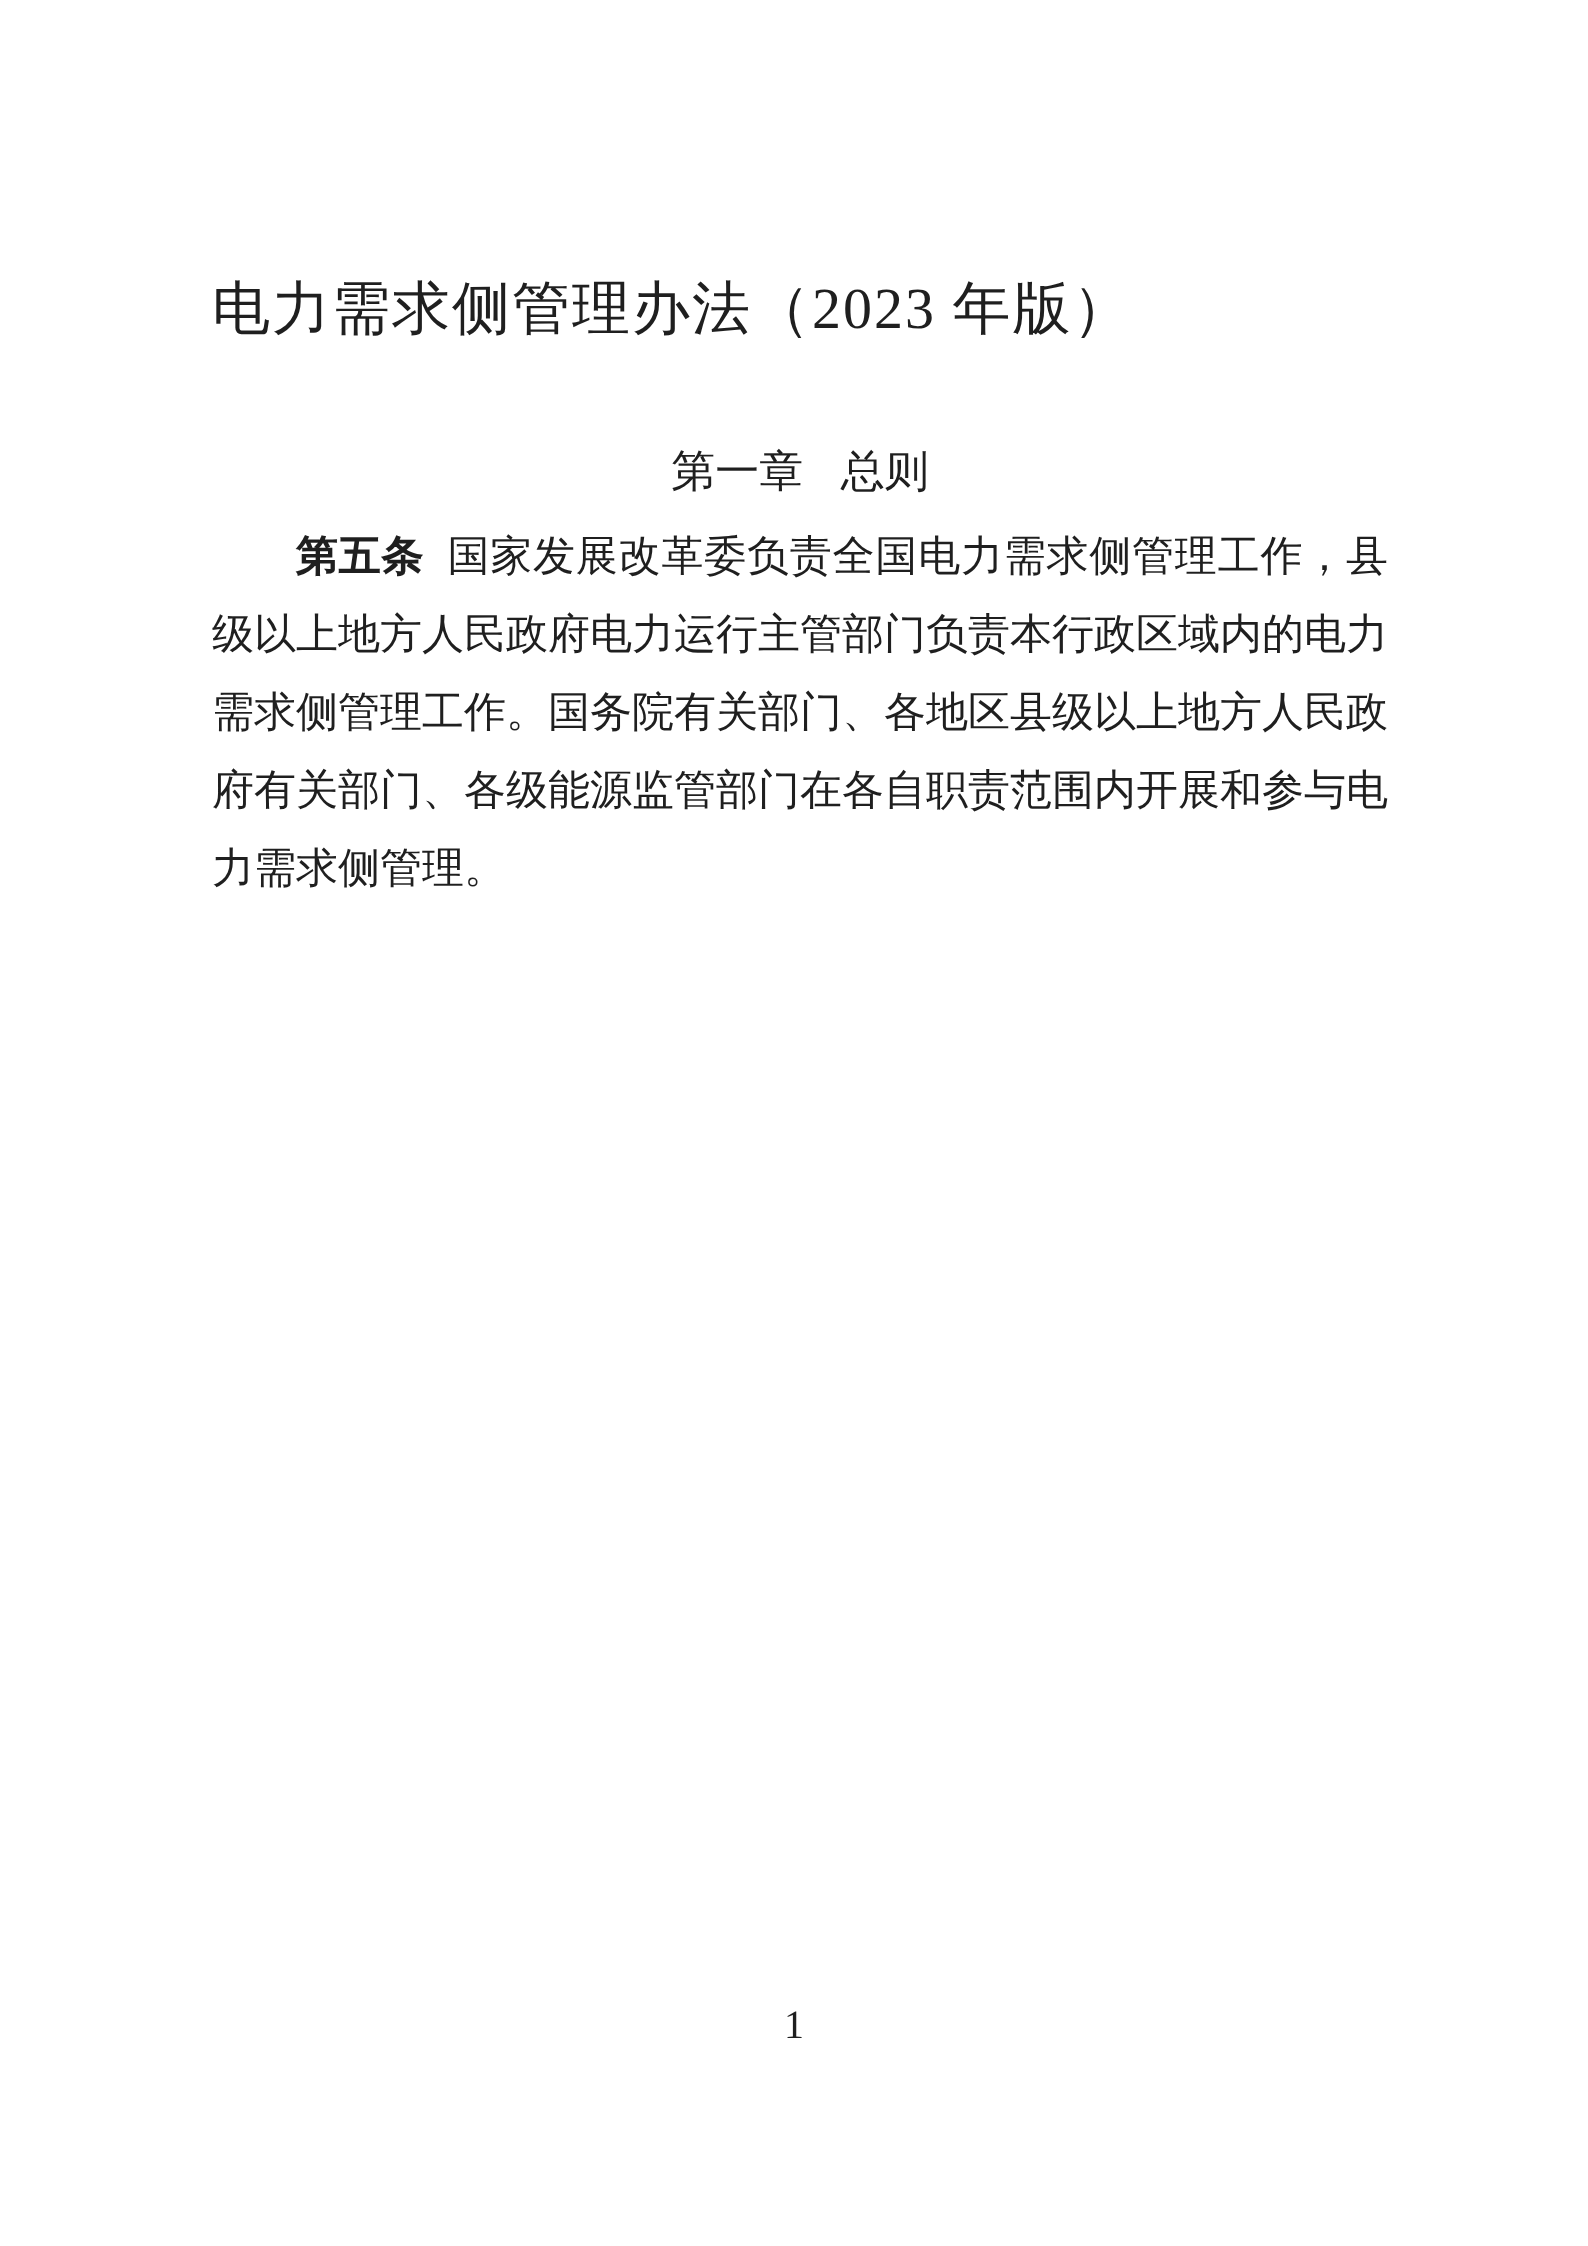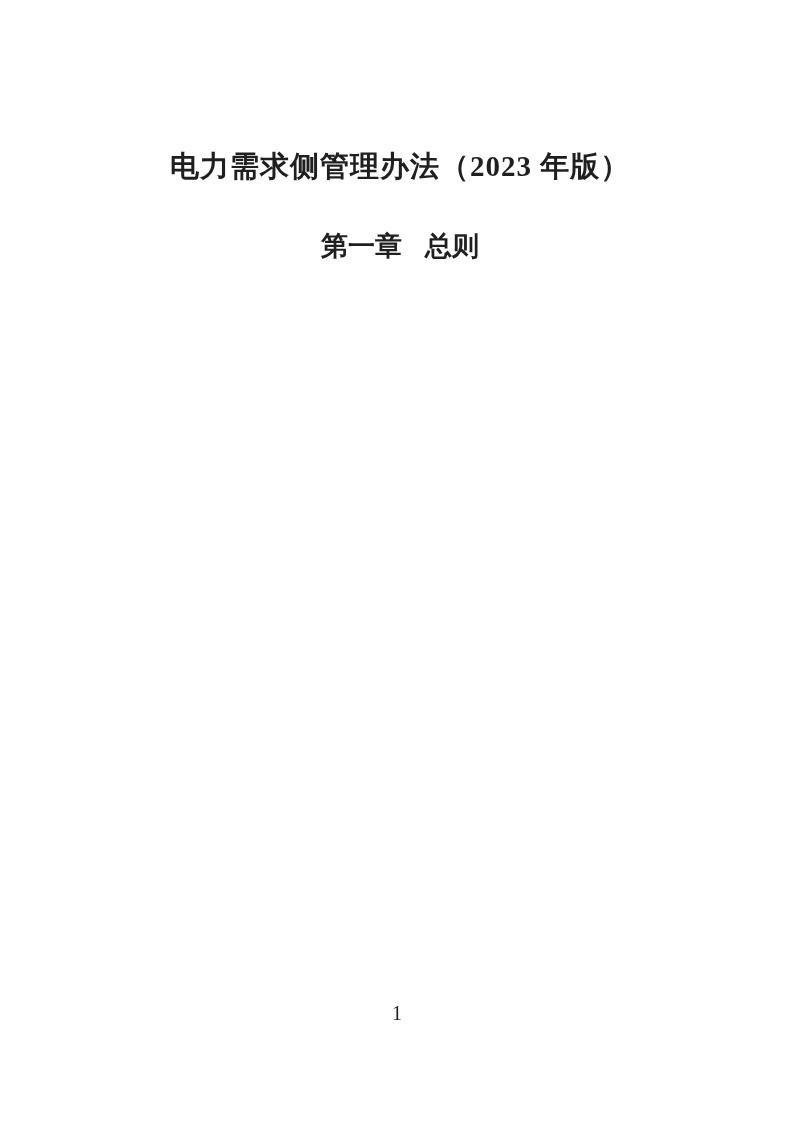--- a/index.html
+++ b/index.html
@@ -13,33 +13,32 @@
     height: 1123px;
     margin: 0 auto;
     background: #ffffff;
     box-sizing: border-box;
     padding: 136px 100px 0 106px;
     font-family: "Liberation Serif", "DejaVu Serif", serif;
     color: #1f1f1f;
     overflow: hidden;
   }
   .doc-title {
-    margin: 11px;
+    margin: 0;
     font-size: 29px;
     line-height: 39px;
-    font-weight: bold;
-    text-align: center;
+    font-weight: normal;
     letter-spacing: 1px;
     white-space: nowrap;
   }
   .chapter-heading {
     margin: 41px 0 4px 0;
-    font-size: 27px;
+    font-size: 22px;
     line-height: 39px;
-    font-weight: bold;
+    font-weight: normal;
     text-align: center;
     word-spacing: 0.6em;
   }
   .article {
     margin: 0;
     font-size: 21px;
     line-height: 39px;
     text-align: justify;
     text-justify: inter-ideograph;
     text-indent: 2em;
@@ -66,16 +65,17 @@
 <div class="page">
 
   <h1 class="doc-title">电力需求侧管理办法（2023 年版）</h1>
 
   <h2 class="chapter-heading">第一章 总则</h2>
 
 
 
 
 
+  <p class="article"><b class="article-label">第五条</b><span class="article-text">国家发展改革委负责全国电力需求侧管理工作，县级以上地方人民政府电力运行主管部门负责本行政区域内的电力需求侧管理工作。国务院有关部门、各地区县级以上地方人民政府有关部门、各级能源监管部门在各自职责范围内开展和参与电力需求侧管理。</span></p>
 
   <div class="page-number">1</div>
 
 </div>
 
 </body></html>

